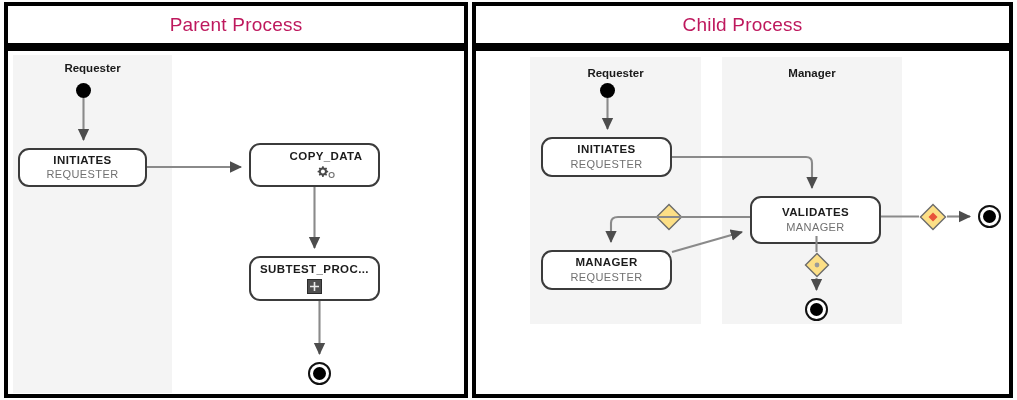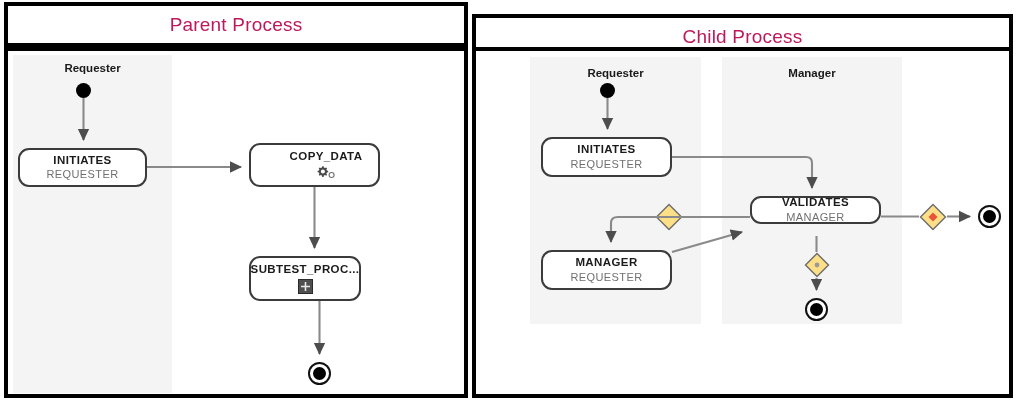--- a/index.html
+++ b/index.html
@@ -137,53 +137,53 @@
           <path d="M7.2,1.3 L8.6,1.3 L8.9,2.6 L10.0,3.1 L11.1,2.4 L12.1,3.4 L11.4,4.5 L11.9,5.6 L13.2,5.9 L13.2,7.3 L11.9,7.6 L11.4,8.7 L12.1,9.8 L11.1,10.8 L10.0,10.1 L8.9,10.6 L8.6,11.9 L7.2,11.9 L6.9,10.6 L5.8,10.1 L4.7,10.8 L3.7,9.8 L4.4,8.7 L3.9,7.6 L2.6,7.3 L2.6,5.9 L3.9,5.6 L4.4,4.5 L3.7,3.4 L4.7,2.4 L5.8,3.1 L6.9,2.6 Z"></path>
           <circle cx="7.9" cy="6.6" r="2.0" fill="#ffffff"></circle>
         </g>
         <g fill="none" stroke="#6f6f6f" stroke-width="1.1">
           <circle cx="16.6" cy="10.0" r="2.5"></circle>
         </g>
       </svg>
     </span>
   </div>
 
-  <div class="task" style="left:249px; top:256px; width:112px; height:45px;">
+  <div class="task" style="left:249px; top:256px; width:131px; height:45px;">
     <span class="task-title">SUBTEST_PROC...</span>
     <span class="task-marker">
       <svg width="15" height="15" viewBox="0 0 15 15">
         <rect x="0.5" y="0.5" width="14" height="14" fill="#4f4f4f" stroke="#2b2b2b" stroke-width="1"></rect>
         <path d="M7.5,3 L7.5,12 M3,7.5 L12,7.5" stroke="#e9e9e9" stroke-width="1.6"></path>
       </svg>
     </span>
   </div>
 
   <div class="end-event" style="left:308px; top:362px; width:23px; height:23px;">
     <span class="end-event-inner" style="width:13px; height:13px;"></span>
   </div>
 
-  <div class="panel-header" style="left:472px; top:14px; width:541px; height:45px;">
+  <div class="panel-header" style="left:472px; top:2px; width:541px; height:45px;">
     <span class="panel-title">Child Process</span>
   </div>
   <div class="panel" style="left:472px; top:47px; width:541px; height:351px;"></div>
 
   <div class="lane" style="left:530px; top:57px; width:171px; height:267px;"></div>
   <div class="lane-label" style="left:530px; top:67px; width:171px;">Requester</div>
 
   <div class="lane" style="left:722px; top:57px; width:180px; height:267px;"></div>
   <div class="lane-label" style="left:722px; top:67px; width:180px;">Manager</div>
 
   <div class="start-event" style="left:600px; top:83px; width:15px; height:15px;"></div>
 
   <div class="task" style="left:541px; top:137px; width:131px; height:40px;">
     <span class="task-title">INITIATES</span>
     <span class="task-sub">REQUESTER</span>
   </div>
 
-  <div class="task" style="left:750px; top:196px; width:131px; height:28px;">
+  <div class="task" style="left:750px; top:196px; width:131px; height:48px;">
     <span class="task-title">VALIDATES</span>
     <span class="task-sub">MANAGER</span>
   </div>
 
   <div class="task" style="left:541px; top:250px; width:131px; height:40px;">
     <span class="task-title">MANAGER</span>
     <span class="task-sub">REQUESTER</span>
   </div>
 
   <div class="end-event" style="left:978px; top:205px; width:23px; height:23px;">

